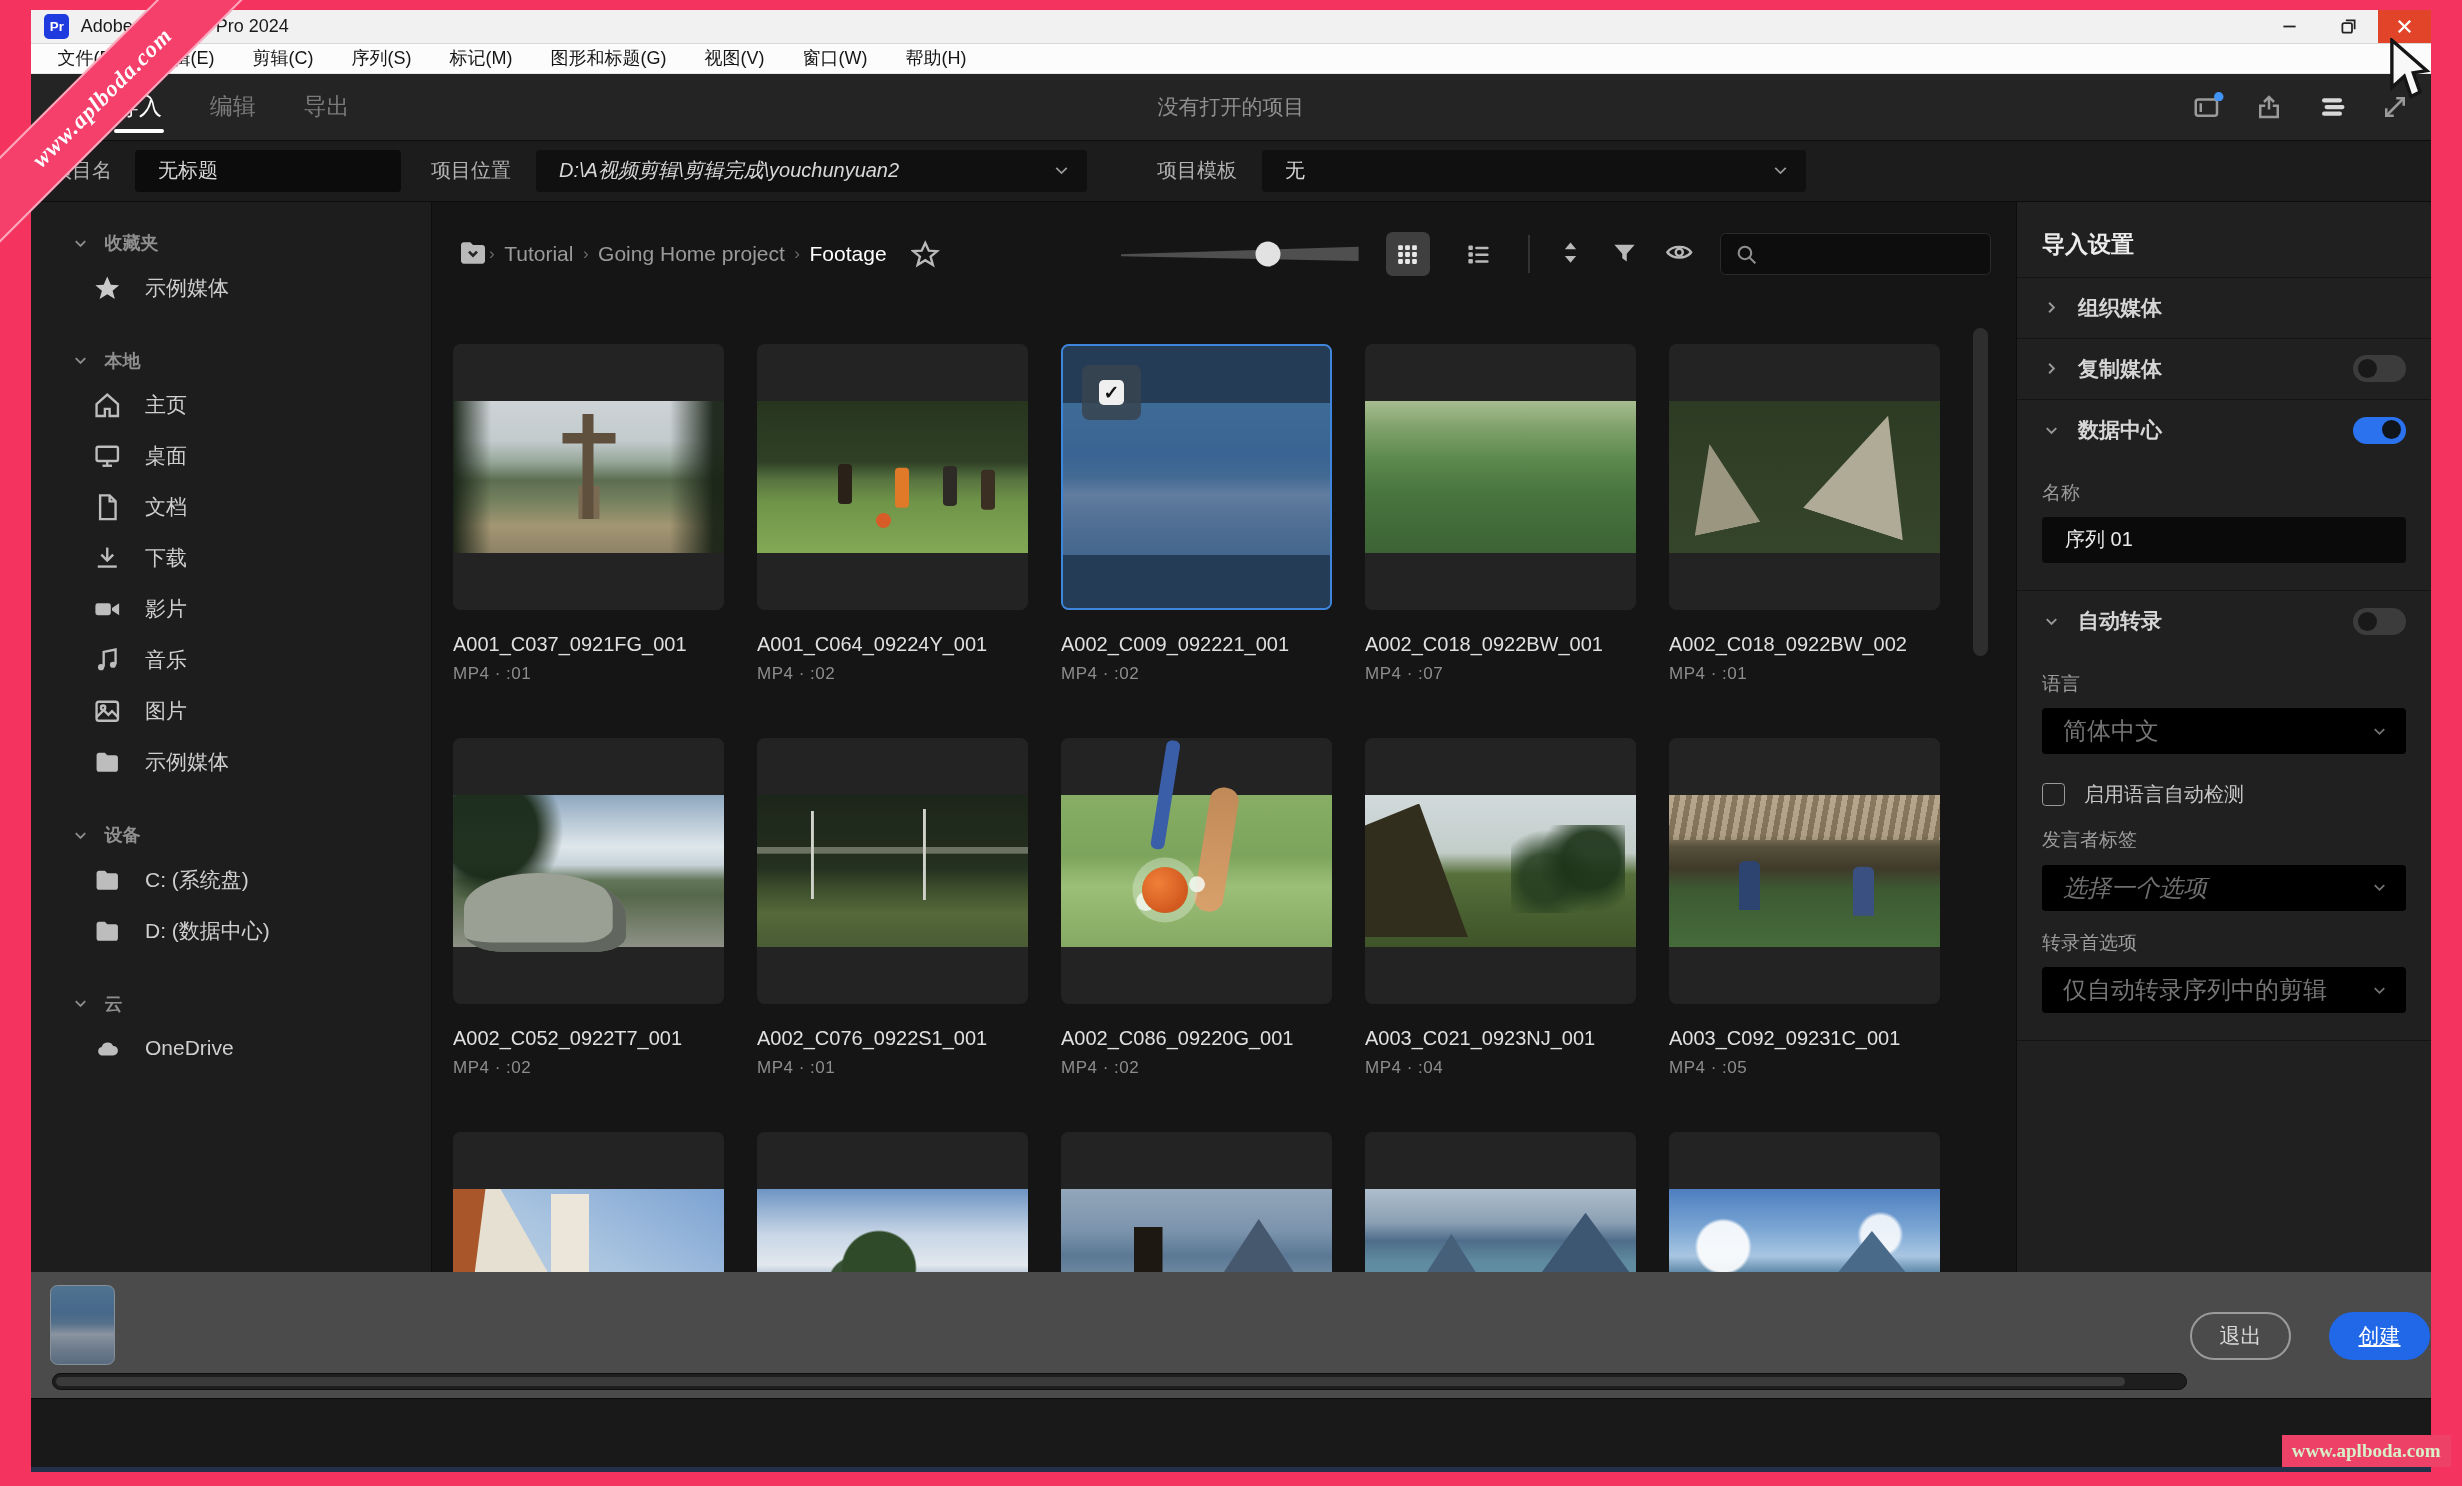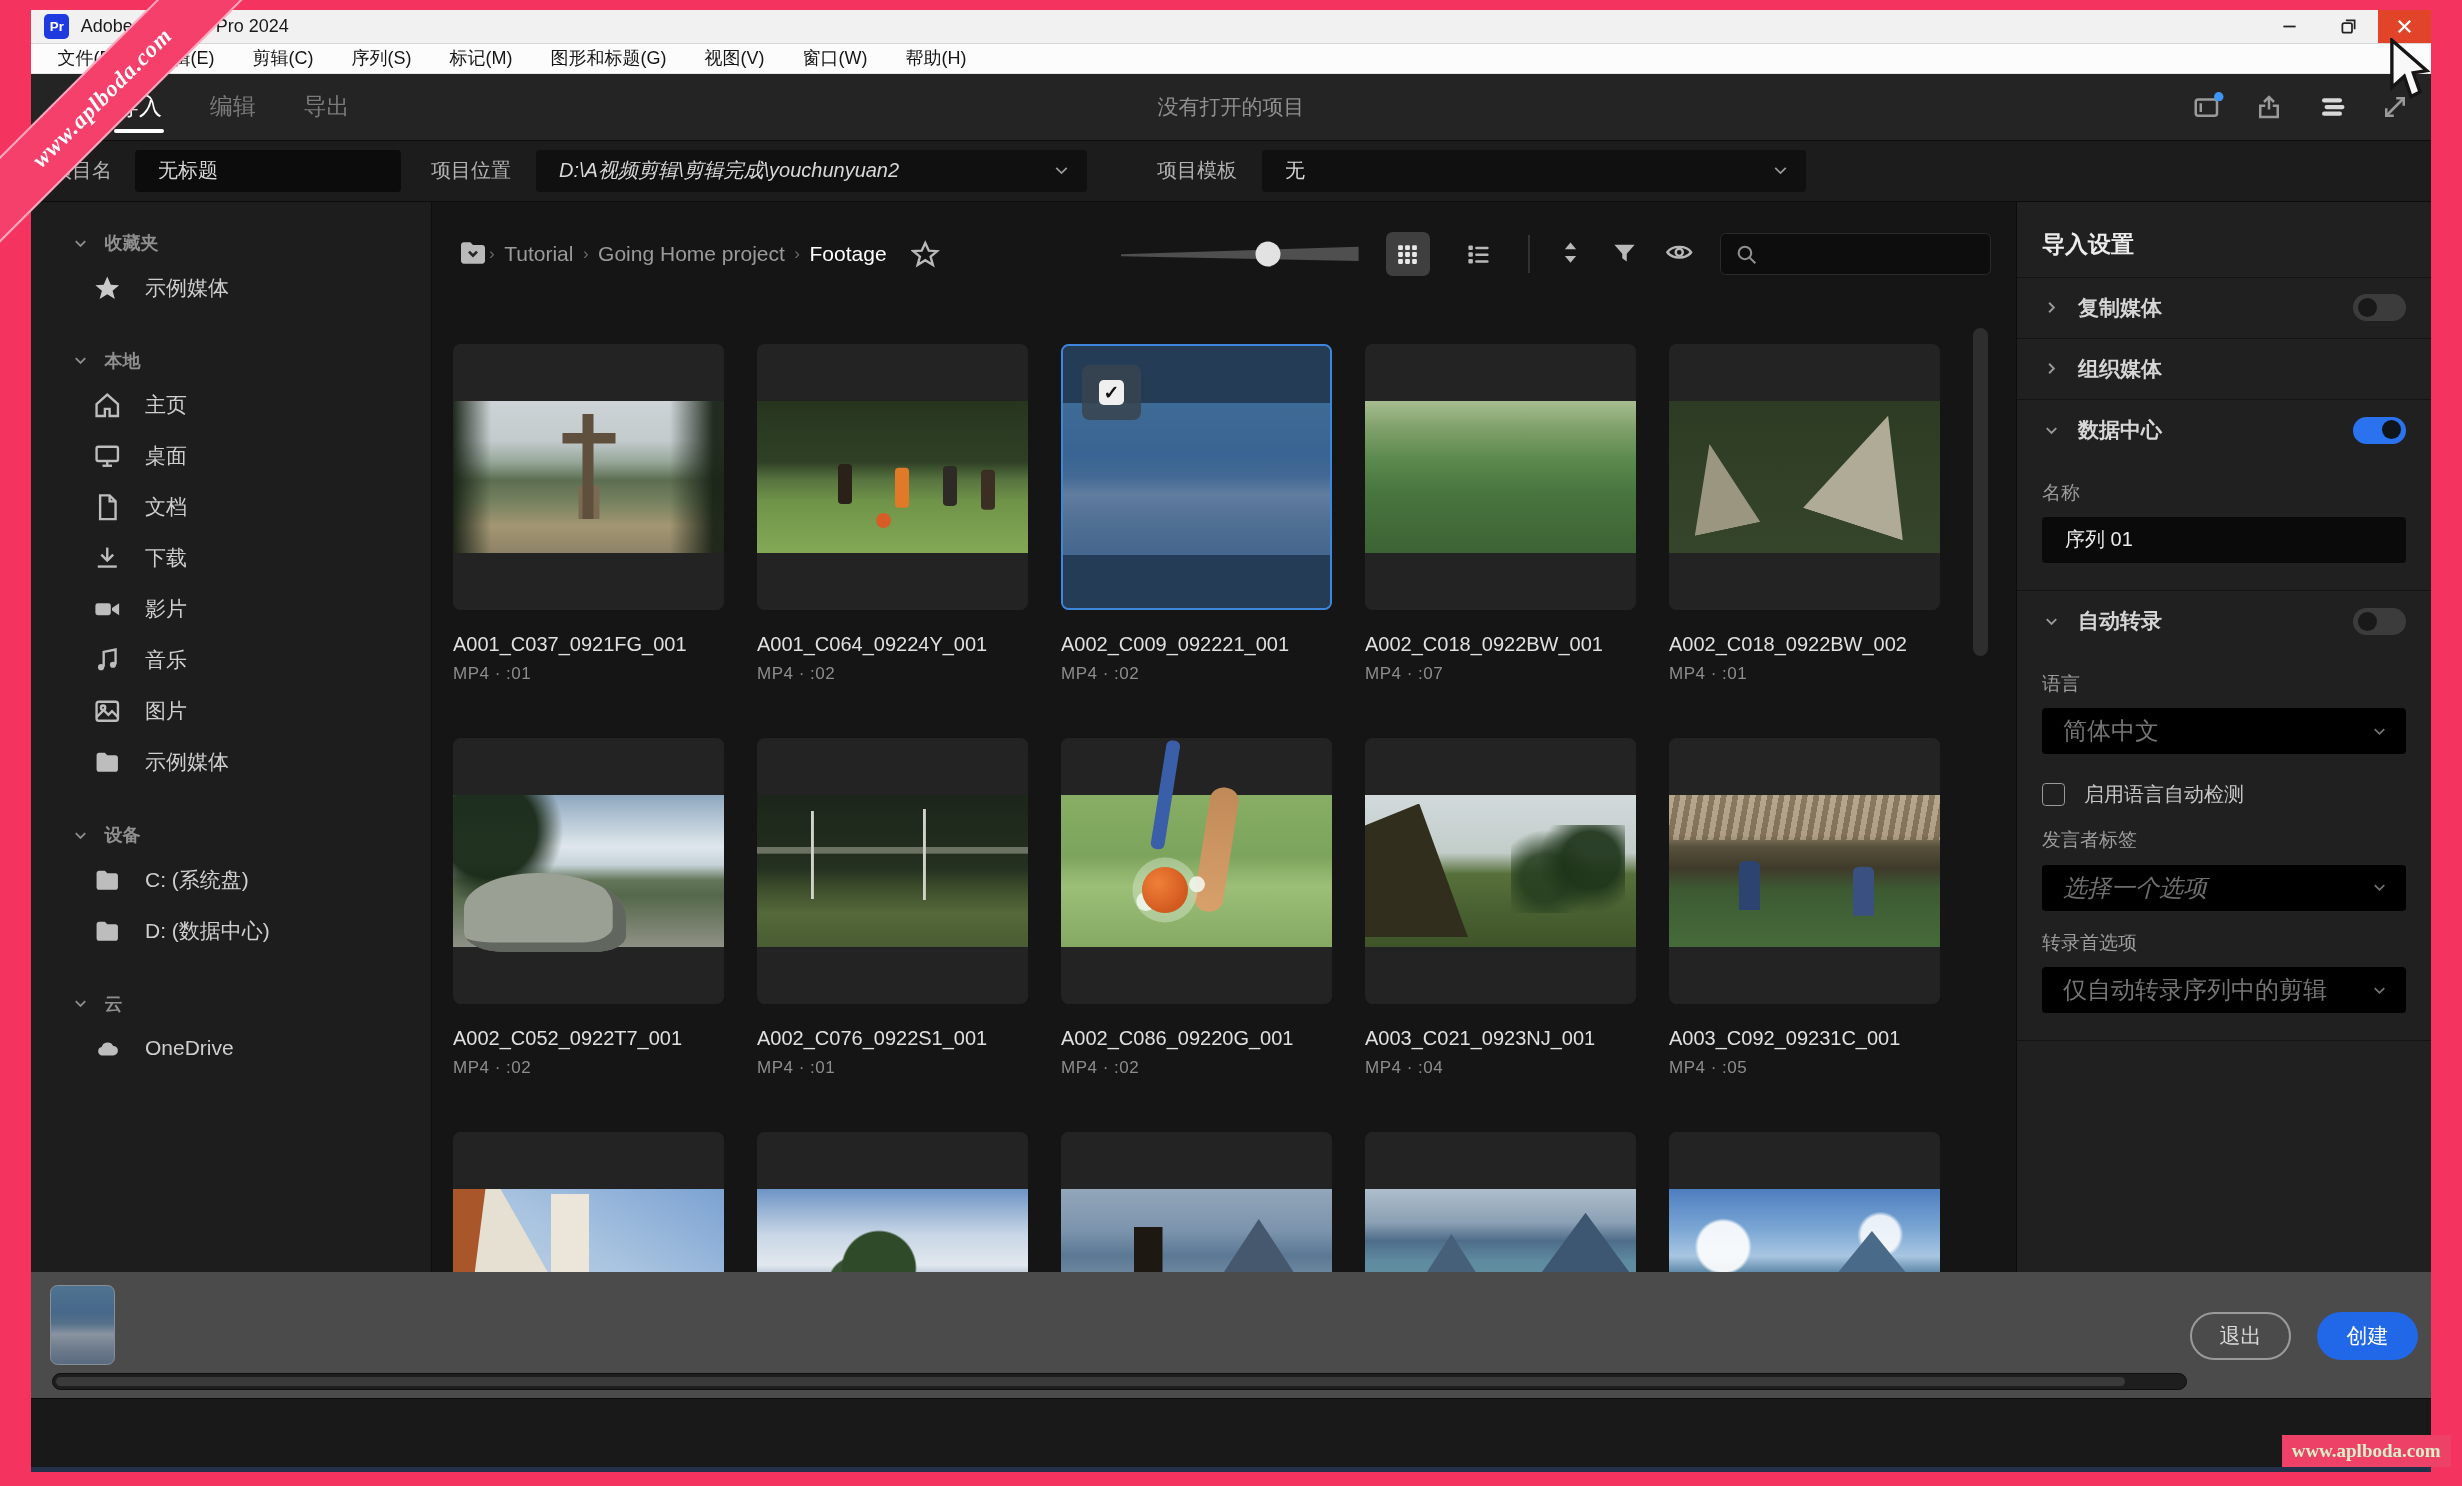--- a/index.html
+++ b/index.html
@@ -91,21 +91,21 @@
   .checkbox-row { display:flex; align-items:center; gap:19px; margin:27px 25px 5.7px; }
   .cb { width:23px; height:23px; border:1.9px solid #9A9A9A; border-radius:3.8px; flex:0 0 auto; }
   .cb-label { font-size:20px; color:#C6C6C6; }
   .pad-b { padding-bottom:27px; }
 
   
   .bottombar { height:126px; background:#4B4B4B; position:relative; flex:0 0 auto; }
   .pv-thumb { position:absolute; left:19px; top:13.3px; width:65px; height:80px; border-radius:7.6px; border:1.9px solid #86909A;
     background:linear-gradient(180deg,#4F7390 0%,#47688A 34%,#55718A 48%,#8A93A0 62%,#6E7C8C 80%,#5A6B80 100%); }
   .btn-exit { position:absolute; right:140px; top:40px; width:101px; height:48px; border:2.9px solid #9A9A9A; border-radius:25px; color:#DADADA; font-size:21px; display:flex; align-items:center; justify-content:center; background:transparent; }
-  .btn-create { position:absolute; right:13px; top:40px; width:101px; height:48px; background:#2068E8; border-radius:25px; color:#FFF; font-size:21px; display:flex; align-items:center; justify-content:center; }
+  .btn-create { position:absolute; right:1px; top:40px; width:101px; height:48px; background:#2068E8; border-radius:25px; color:#FFF; font-size:21px; display:flex; align-items:center; justify-content:center;text-decoration:underline; }
   .hscroll { position:absolute; left:21px; bottom:7.6px; width:2135px; height:17px; background:#1E1E1E; border:1.9px solid #0E0E0E; border-radius:8.6px; }
   .hthumb { position:absolute; left:2.9px; top:2.9px; bottom:2.9px; width:97%; background:#3A3A3A; border-radius:5.7px; }
   .bottomstrip { height:74px; background:#191919; border-top:1.9px solid #0B0B0B; border-bottom:5.7px solid #22304A; flex:0 0 auto; }
 
   
   .ribbon { position:absolute; left:-74px; top:67px; width:352px; height:61px; background:#F5406C; border-top:2.9px solid rgba(255,255,255,.55); border-bottom:2.9px solid rgba(255,255,255,.55); transform:rotate(-45deg); display:flex; align-items:center; justify-content:center; color:#FFF; font-family:"Liberation Serif", serif; font-style:italic; font-weight:700; font-size:23px; letter-spacing:1px; z-index:60; }
   .wm-badge { position:absolute; right:11.4px; top:1435px; width:169px; height:32px; background:#EE4168; color:#D8EFC8; font-family:"Liberation Serif", serif; font-weight:700; font-size:19px; display:flex; align-items:center; justify-content:center; z-index:40; }
   .cursor { position:absolute; left:2388px; top:38px; z-index:70; }
 
   
@@ -625,31 +625,31 @@
         <div class="vscroll"></div>
       </div>
 
       <div class="panel">
         <div class="panel-title">导入设置</div>
 
         <div class="sec sec-block">
           <svg width="19" height="19" viewBox="0 0 24 24" fill="none" stroke="#9A9A9A" stroke-width="2.4">
               <polyline points="9,6 15,12 9,18"></polyline>
             </svg>
+          <span class="sec-lbl">组织媒体</span>
+        </div>
+
+        <div class="sec sec-block">
+          <svg width="19" height="19" viewBox="0 0 24 24" fill="none" stroke="#9A9A9A" stroke-width="2.4">
+              <polyline points="9,6 15,12 9,18"></polyline>
+            </svg>
           <span class="sec-lbl">复制媒体</span>
           <div class="toggle">
               <div class="knob"></div>
             </div>
-        </div>
-
-        <div class="sec sec-block">
-          <svg width="19" height="19" viewBox="0 0 24 24" fill="none" stroke="#9A9A9A" stroke-width="2.4">
-              <polyline points="9,6 15,12 9,18"></polyline>
-            </svg>
-          <span class="sec-lbl">组织媒体</span>
         </div>
 
         <div class="sec-block pad-b">
           <div class="sec">
             <svg width="19" height="19" viewBox="0 0 24 24" fill="none" stroke="#9A9A9A" stroke-width="2.4">
                 <polyline points="6,9 12,15 18,9"></polyline>
               </svg>
             <span class="sec-lbl">数据中心</span>
             <div class="toggle on">
                 <div class="knob"></div>

